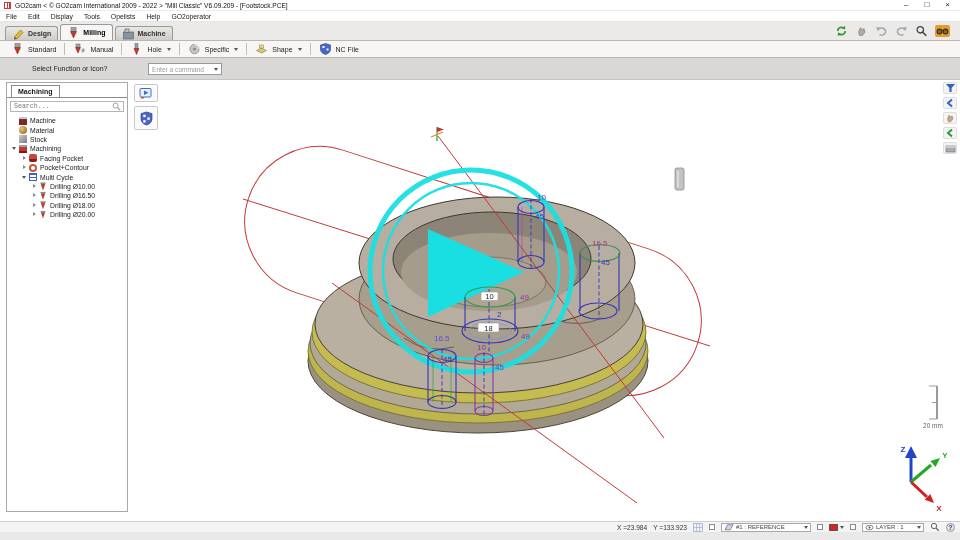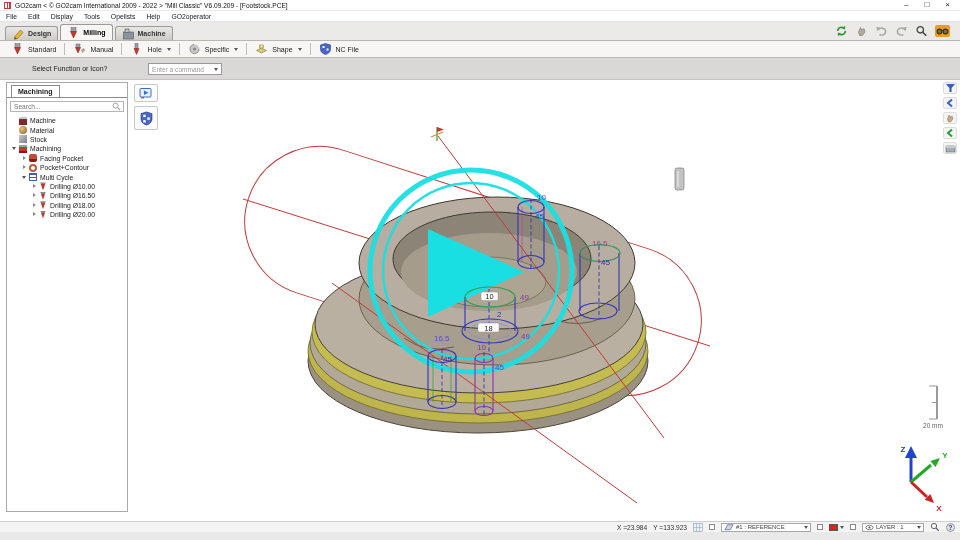--- a/index.html
+++ b/index.html
@@ -50,21 +50,21 @@
   .viewport {position:absolute;top:80px;left:0;width:960px;height:441px;background:#fff}
   .scene {position:absolute;left:0;top:0}
 
   
   .panel {position:absolute;left:6px;top:2px;width:122px;height:430px;background:#fff;border:1px solid #a8a8a8}
   .panel-tab {position:absolute;left:4px;top:2px;height:12px;padding:0 6px;border:1px solid #8a8a8a;border-bottom:none;
               background:#fff;font-weight:bold;font-size:7px;line-height:11px}
   .panel-tabline {position:absolute;left:0;top:14px;width:100%;height:1px;background:#8a8a8a}
   .search {position:absolute;left:3px;top:18px;width:114px;height:11px;border:1px solid #b5b5b5;background:#fff;
            display:flex;align-items:center}
-  .search input {border:none;outline:none;flex:1;font-size:6.6px;padding-left:3px;color:#444;font-family:Liberation Sans, sans-serif;background:transparent}
+  .search input {border:none;outline:none;flex:1;font-size:6.6px;padding-left:3px;color:#444;font-family:Liberation Mono, monospace;background:transparent}
   .tree {position:absolute;left:0;top:33px;width:100%;bottom:0;overflow:hidden}
   .trow {height:9.4px;display:flex;align-items:center;font-size:6.8px;white-space:nowrap}
   .lv0 {padding-left:12px} .lv0e {padding-left:4px} .lv1 {padding-left:14px} .lv2 {padding-left:24px}
   .exp {width:7px;height:7px;position:relative;flex:none;margin-right:1px}
   .exp.closed::before {content:"";position:absolute;left:2px;top:1px;border-left:3px solid #8a8a8a;
                        border-top:2.5px solid transparent;border-bottom:2.5px solid transparent}
   .exp.open::before {content:"";position:absolute;left:1px;top:2px;border-top:3px solid #555;
                      border-left:2.5px solid transparent;border-right:2.5px solid transparent}
   .ticon {width:8px;height:8px;margin-right:3px;flex:none}
   .ti-machine {background:linear-gradient(180deg,#c8c8c8 30%,#7a2a2a 30%)}

